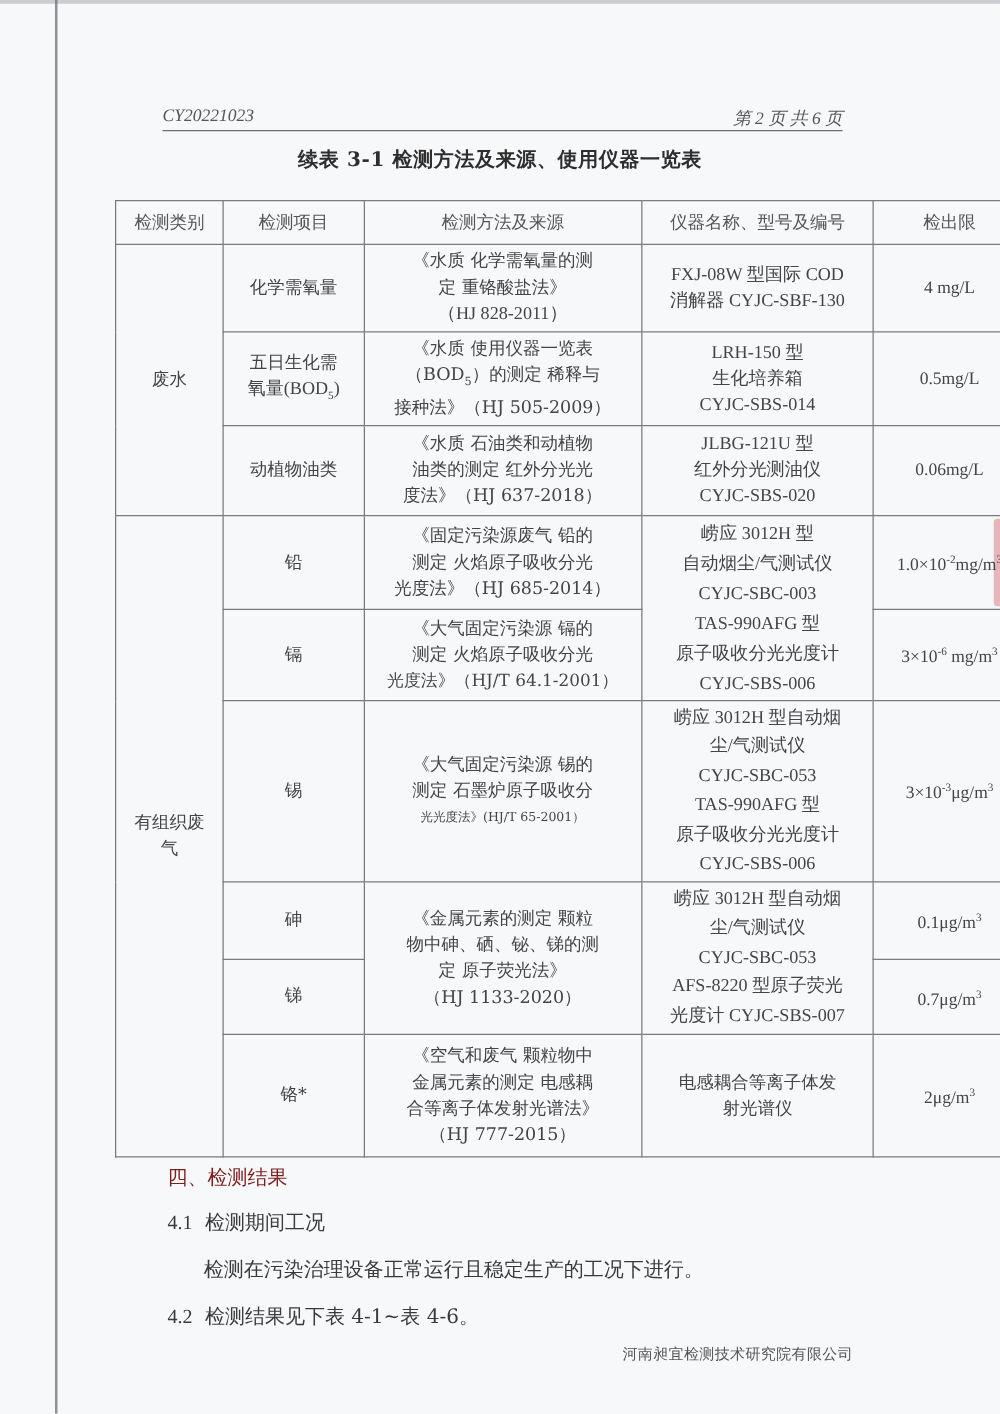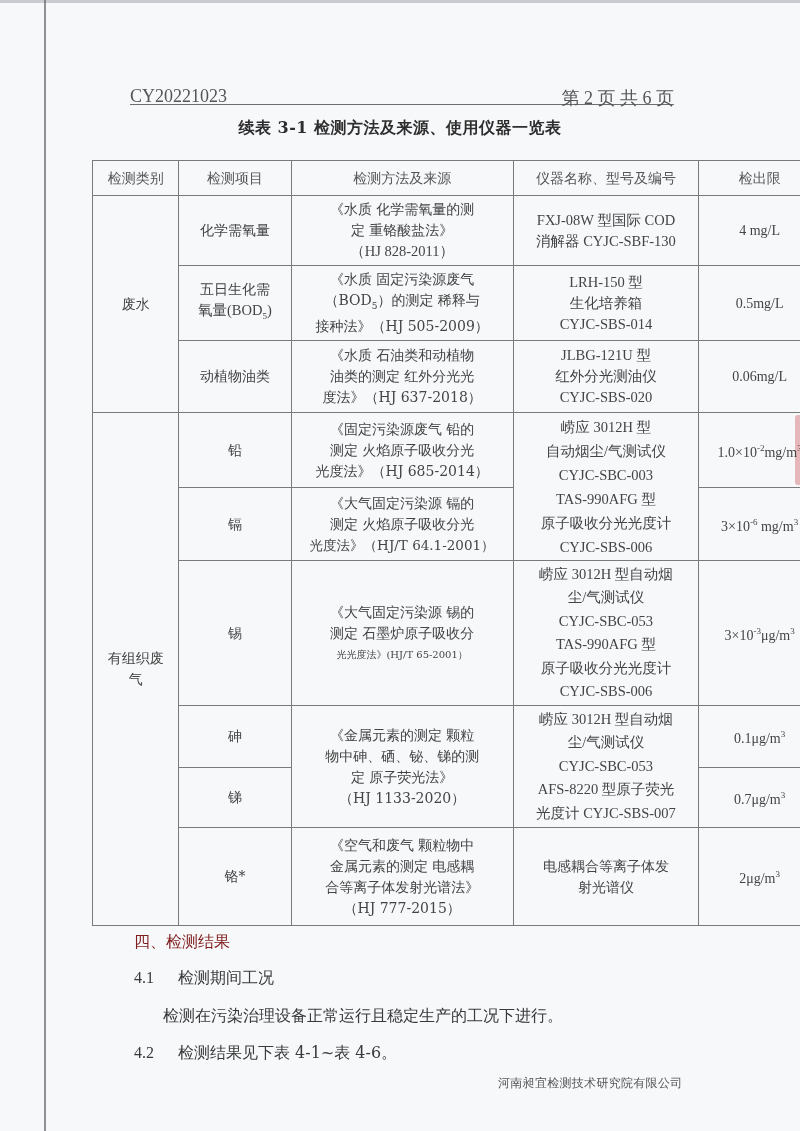--- a/index.html
+++ b/index.html
@@ -43,22 +43,23 @@
       opacity: 0.6;
     }
     .page-header {
       position: absolute;
       left: 130px;
       top: 84px;
       width: 544px;
       height: 20px;
       border-bottom: 1.5px solid #6e6e6e;
       font-family: "Liberation Serif", serif;
-      font-size: 18px;
+      font-size: 14px;
       color: #555;
+      font-style: italic;
     }
     .page-header .doc-id {
       position: absolute;
       left: 0;
       top: 2px;
     }
     .page-header .page-no {
       position: absolute;
       right: 0;
       top: 2px;
@@ -116,21 +117,21 @@
       color: #7f1d1d;
     }
     .sub-heading {
       position: absolute;
       left: 134px;
       font-size: 16px;
       color: #3a3a3a;
     }
     .sub-heading .n {
       font-family: "Liberation Serif", serif;
-      margin-right: 24px;
+      margin-right: 10px;
     }
     .para {
       position: absolute;
       left: 163px;
       top: 1006px;
       font-size: 16px;
       color: #3a3a3a;
     }
     .footer-company {
       position: absolute;
@@ -188,21 +189,21 @@
       </td>
       <td class="lim">4 mg/L</td>
     </tr>
 
     <tr style="height:75px">
       <td>
         <div>五日生化需</div>
         <div class="num"><span>氧量(BOD</span><sub>5</sub><span>)</span></div>
       </td>
       <td>
-        <div>《水质  固定污染源废气</div>
+        <div>《水质  使用仪器一览表</div>
         <div><span>（BOD</span><sub>5</sub><span>）的测定  稀释与</span></div>
         <div>接种法》（HJ 505-2009）</div>
       </td>
       <td class="num">
         <div>LRH-150 型</div>
         <div>生化培养箱</div>
         <div>CYJC-SBS-014</div>
       </td>
       <td class="lim">0.5mg/L</td>
     </tr>

